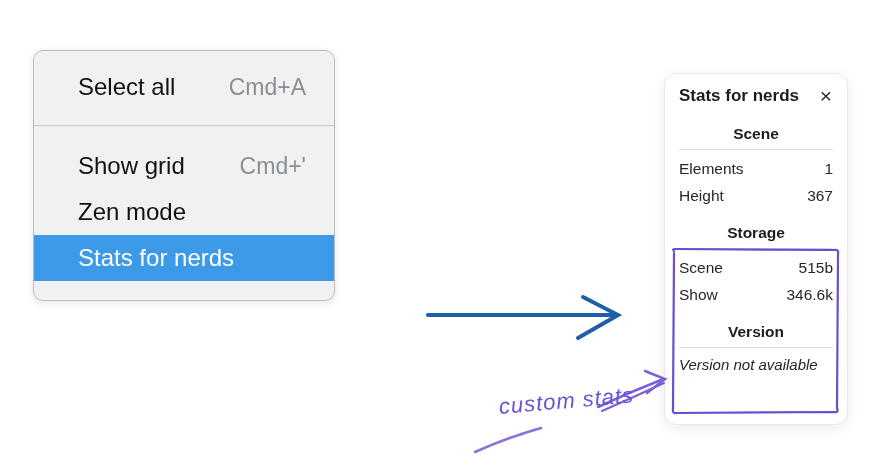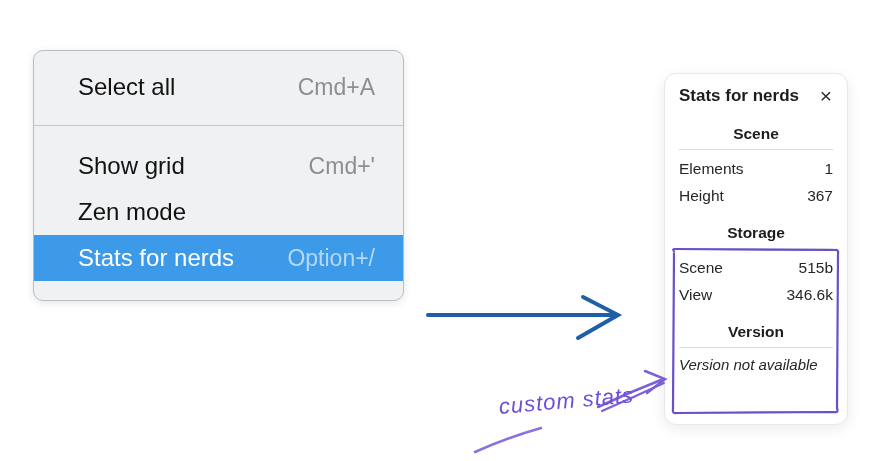--- a/index.html
+++ b/index.html
@@ -8,21 +8,21 @@
     background: #ffffff;
     font-family: "Liberation Sans", sans-serif;
     overflow: hidden;
     position: relative;
   }
 
   
   .context-menu {
     position: absolute;
     left: 33px; top: 50px;
-    width: 371px;
+    width: 302px;
     box-sizing: border-box;
     background: #f0f1f2;
     border: 1.5px solid #b9bdc1;
     border-radius: 10px;
     box-shadow: 0 2px 8px rgba(0,0,0,0.10);
     overflow: hidden;
   }
   .menu-group.first { padding: 13px 0 15px 0; }
   .menu-group.second { padding: 17px 0 19px 0; }
   .menu-divider {
@@ -137,21 +137,20 @@
   <div class="menu-group second">
     <div class="menu-item">
       <span class="mi-label">Show grid</span>
       <span class="mi-shortcut">Cmd+'</span>
     </div>
     <div class="menu-item">
       <span class="mi-label">Zen mode</span>
     </div>
     <div class="menu-item highlighted">
       <span class="mi-label">Stats for nerds</span>
-      <span class="mi-shortcut">Option+/</span>
     </div>
   </div>
 </div>
 
 <div class="stats-panel">
   <div class="panel-header">
     <span class="panel-title">Stats for nerds</span>
     <span class="panel-close">×</span>
   </div>
 
@@ -167,21 +166,21 @@
     </div>
   </div>
 
   <div class="panel-section sec-storage">
     <div class="section-heading">Storage</div>
     <div class="stat-row">
       <span class="stat-label">Scene</span>
       <span class="stat-value">515b</span>
     </div>
     <div class="stat-row">
-      <span class="stat-label">View</span>
+      <span class="stat-label">Show</span>
       <span class="stat-value">346.6k</span>
     </div>
   </div>
 
   <div class="panel-section sec-version">
     <div class="section-heading">Version</div>
     <div class="section-note">Version not available</div>
   </div>
 </div>
 

